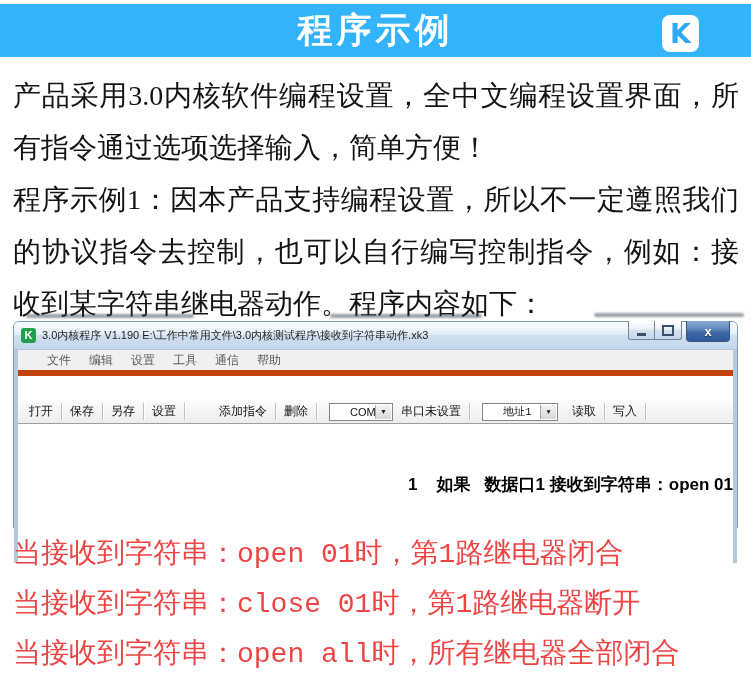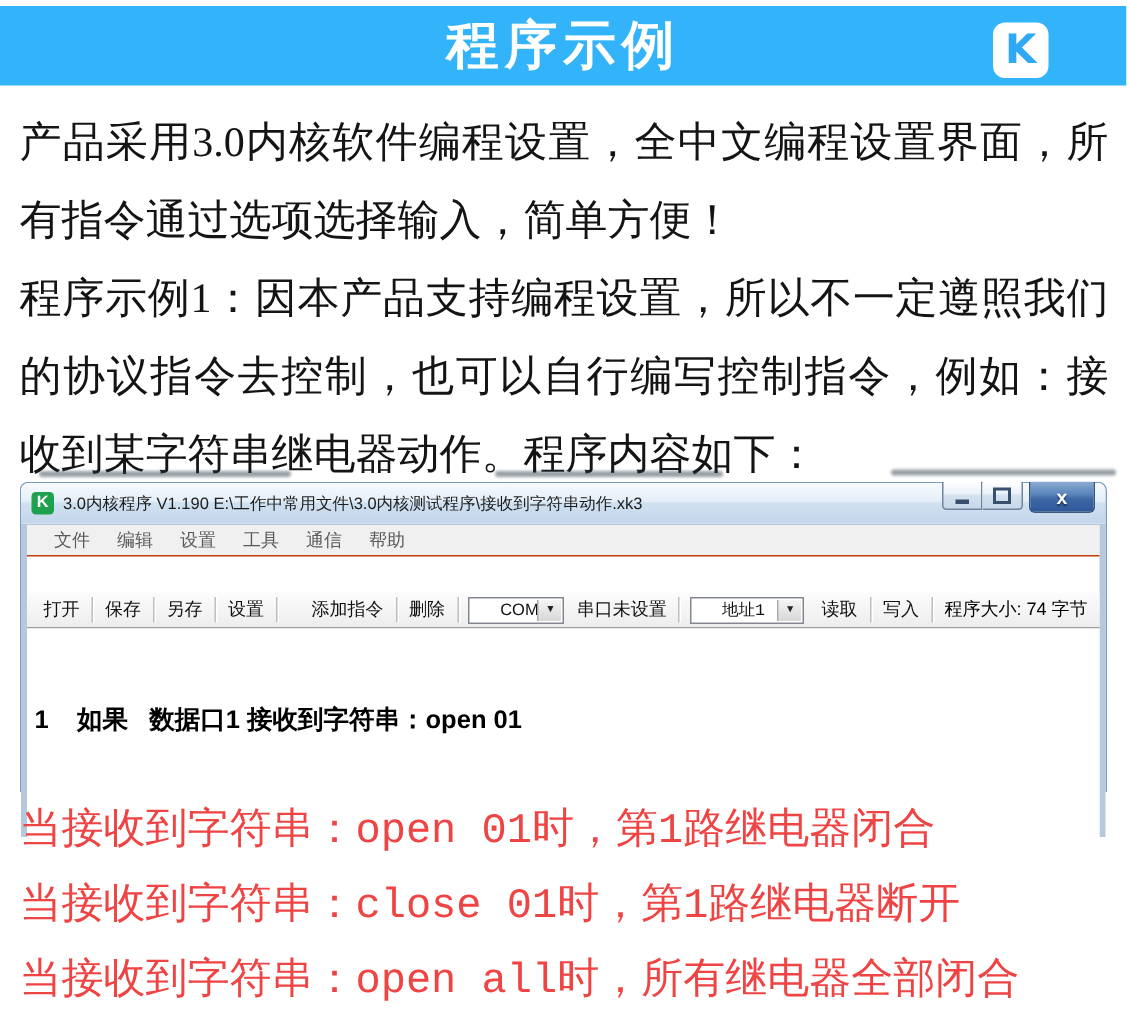--- a/index.html
+++ b/index.html
@@ -66,22 +66,22 @@
   .glyph-max { width:8px; height:7px; border:2px solid #38506c; background:transparent; }
   .wbtn.closeb {
     width:44px; height:21px; margin-left:4px; border:1px solid #39587f; border-top:none; border-radius:0 0 4px 4px;
     background:linear-gradient(180deg,#8cabd3 0%,#5d87bd 40%,#3a66a4 60%,#30599b 100%);
     color:#fff; font-weight:bold; font-size:13px; text-shadow:0 1px 1px rgba(0,0,0,.45);
   }
 
   .win-inner { border-left:4px solid #b5c8dd; border-right:4px solid #b5c8dd; box-sizing:border-box; }
 
   .menubar {
-    height:20px; background:#f0f0f0; border-bottom:1px solid #c2410c;
-    display:flex; align-items:center; padding-left:18px; gap:18px; font-size:12px; color:#5a5a5a;
+    height:20px; background:#f0f0f0; border-bottom:6px solid #c2410c;
+    display:flex; align-items:center; padding-left:29px; gap:18px; font-size:12px; color:#5a5a5a;
   }
   .menubar span { cursor:default; }
 
   .toolbar {
     height:24px; background:linear-gradient(180deg,#fcfcfc,#ededed);
     border-bottom:1px solid #9e9e9e; display:flex; align-items:center;
     font-size:12px; color:#111; padding-left:3px; box-sizing:border-box;margin-top:24px;
   }
   .tbtn { padding:2px 8px; white-space:nowrap; cursor:default; }
   .tsep { width:1px; height:17px; background:#bfbfbf; box-shadow:1px 0 0 #ffffff; flex:0 0 auto; }
@@ -94,21 +94,21 @@
   .combo-arrow {
     position:absolute; right:1px; top:1px; bottom:1px; width:15px;
     background:linear-gradient(180deg,#f4f4f4,#d7d7d7); border-left:1px solid #a8a8a8;
     display:flex; align-items:center; justify-content:center; font-size:7px; color:#222;
   }
   .sizelabel { padding:2px 8px; white-space:nowrap; color:#000; }
 
   .progarea {
     height:139px; background:#ffffff; padding:3px 0 0 5px; box-sizing:border-box;
     font-family:"Liberation Sans","DejaVu Sans",sans-serif; font-weight:bold;
-    font-size:17px; line-height:23px; color:#000; white-space:pre; overflow:hidden;
+    font-size:17px; line-height:23px; color:#000; white-space:pre; overflow:hidden;text-align:right;
   }
 
   
   .footline {
     position:absolute; left:13px; width:730px; color:#ef4444;
     font-family:Liberation Mono, monospace; font-size:28px; line-height:34px; white-space:nowrap;
   }
   .f1 { top:538px; }  .f2 { top:588px; }  .f3 { top:638px; }
 </style>
 </head>
@@ -181,21 +181,20 @@
       <span class="tgap-md"></span>
       <span class="combo addr">
         <span>地址1</span>
         <span class="combo-arrow">▼</span>
       </span>
       <span class="tgap-sm"></span>
       <span class="tbtn">读取</span>
       <span class="tsep"></span>
       <span class="tbtn">写入</span>
       <span class="tsep"></span>
-      <span class="sizelabel">程序大小: 74 字节</span>
     </div>
 
     <div class="progarea">
       <div>1    如果   数据口1 接收到字符串：open 01</div>
       
       
       
       
     </div>
 

